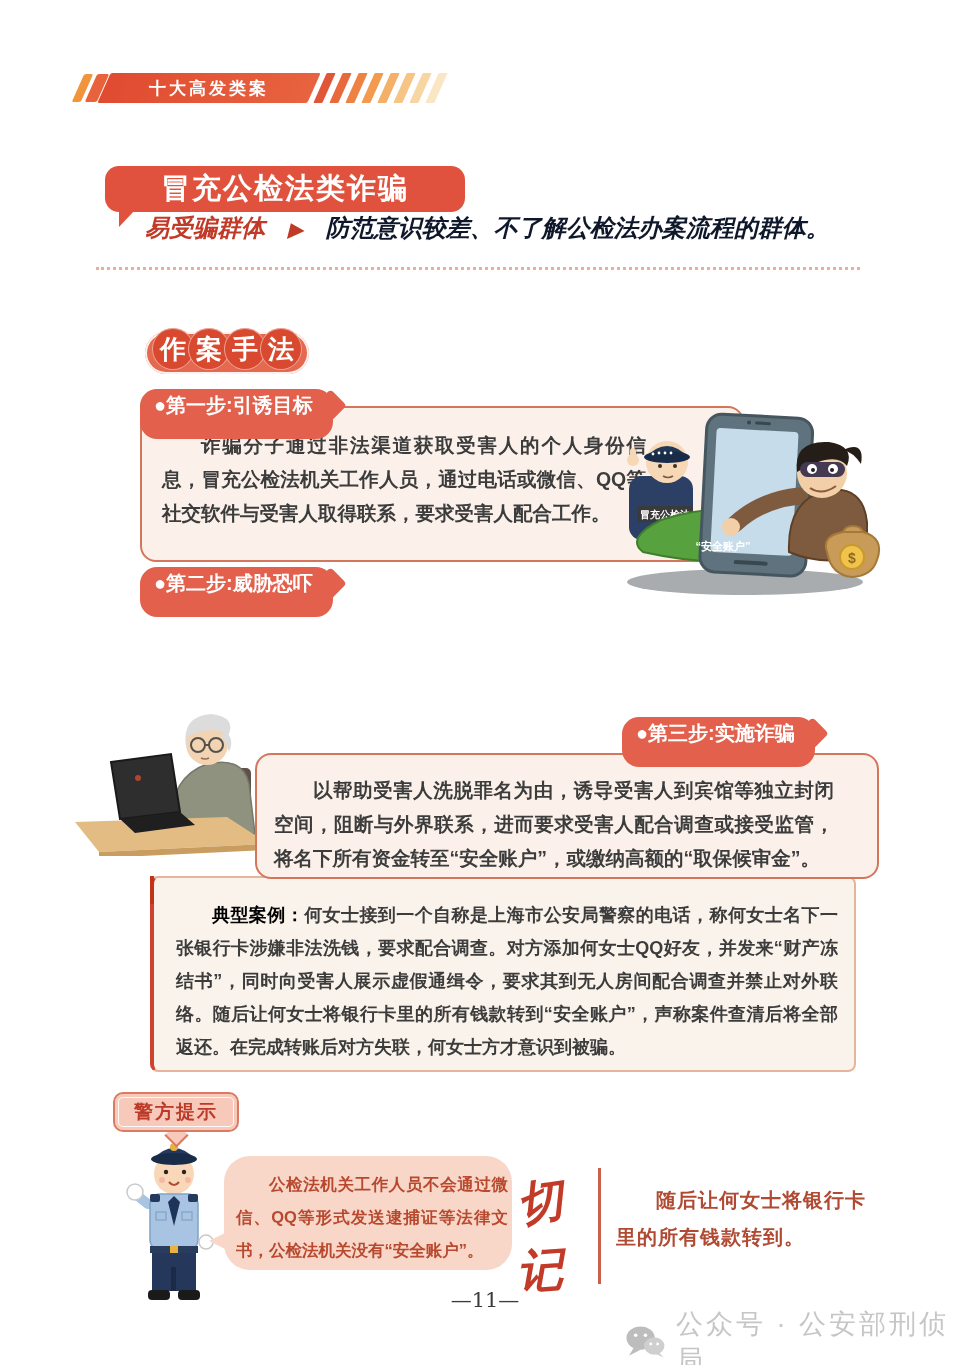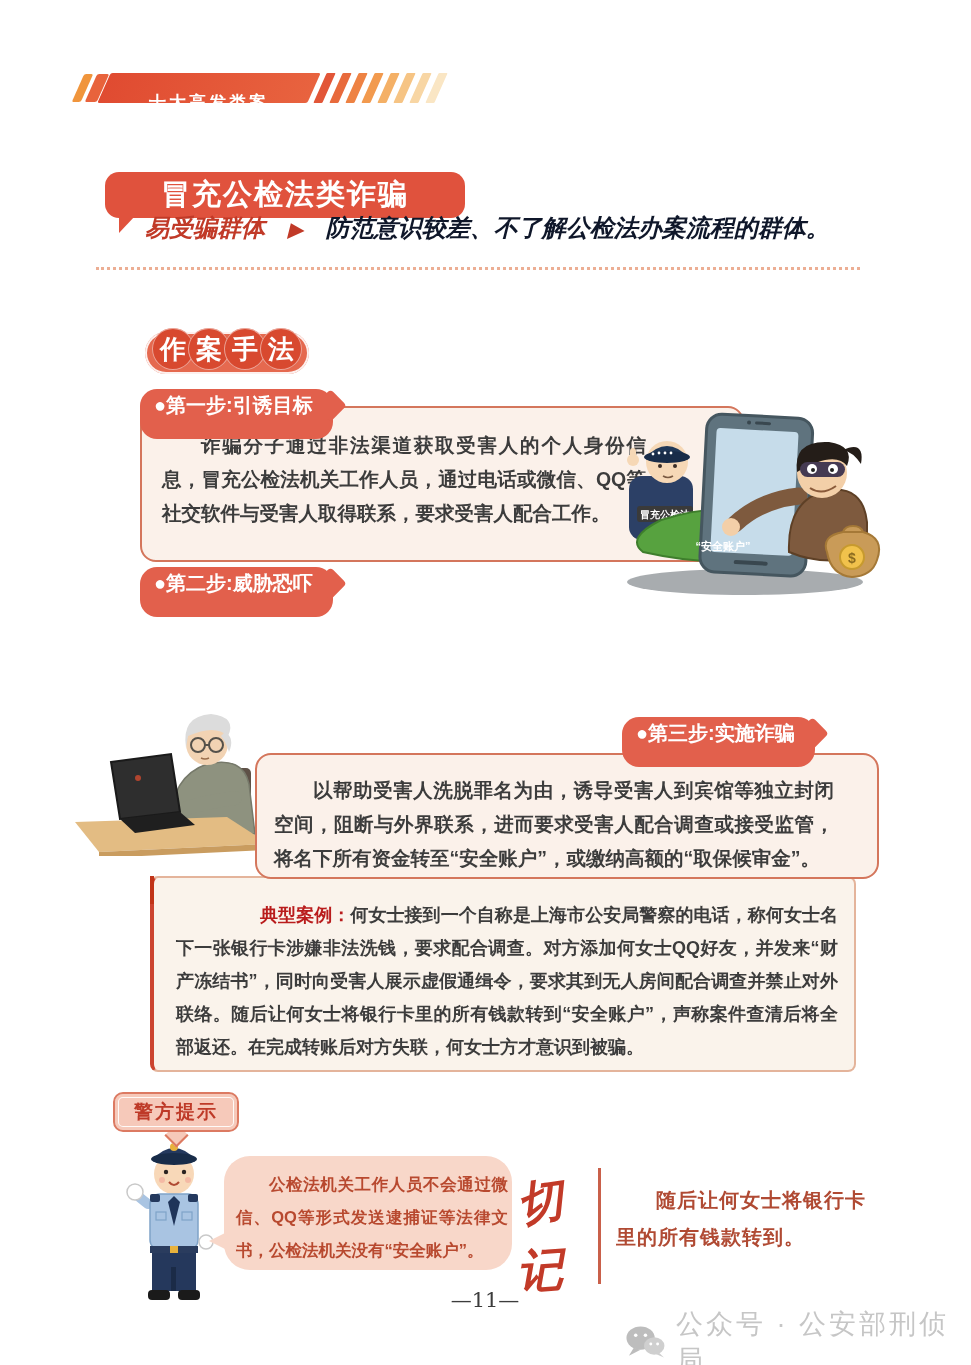--- a/index.html
+++ b/index.html
@@ -4,27 +4,27 @@
 <style>
   html,body{margin:0;padding:0;background:#ffffff;}
   .page{position:relative;width:971px;height:1365px;background:#ffffff;overflow:hidden;
         font-family:"Liberation Sans",sans-serif;}
   .abs{position:absolute;}
 
   
   .hdr-slash{position:absolute;top:74px;height:28px;transform:skewX(-24deg);border-radius:2px;}
   .hdr-bar{position:absolute;left:104px;top:73px;width:210px;height:30px;
            background:linear-gradient(90deg,#E04B31,#E8633F);transform:skewX(-24deg);border-radius:2px;}
-  .hdr-text{position:absolute;left:104px;top:91px;width:210px;text-align:center;
+  .hdr-text{position:absolute;left:104px;top:77px;width:210px;text-align:center;
             color:#fff;font-weight:bold;font-size:17px;letter-spacing:3px;}
   .hdr-stripes{position:absolute;left:320px;top:73px;height:30px;display:flex;gap:7px;}
   .hdr-stripes i{display:block;width:9px;height:30px;transform:skewX(-24deg);border-radius:1px;}
 
   
-  .title-bubble{position:absolute;left:105px;top:172px;width:360px;height:46px;background:#E0523D;
+  .title-bubble{position:absolute;left:105px;top:166px;width:360px;height:46px;background:#E0523D;
                 border-radius:14px;color:#fff;font-weight:bold;font-size:29px;letter-spacing:2px;
                 display:flex;align-items:center;justify-content:center;}
   .title-tail{position:absolute;left:14px;bottom:-15px;width:0;height:0;
               border-top:17px solid #E0523D;border-right:16px solid transparent;}
 
   
   .audience{position:absolute;left:145px;top:212px;display:flex;align-items:center;gap:23px;
             font-size:24px;font-weight:800;font-style:italic;}
   .aud-label{color:#C13A28;}
   .aud-arrow{color:#C13A28;font-size:19px;margin-top:2px;}
@@ -49,21 +49,21 @@
   .step-box{position:absolute;background:#FBF1EA;border:2px solid #D4765C;border-radius:16px;z-index:1;}
   .step-box p{margin:0;color:#3C3C3C;font-weight:600;font-size:19.5px;line-height:34px;
         text-indent:2em;text-align:justify;}
 
   
   .case-box{position:absolute;left:150px;top:876px;width:706px;height:196px;background:#FAF3EB;
             border:2px solid #E4B49B;border-left:4px solid #CC4430;border-radius:8px;box-sizing:border-box;}
   .case-box::before{content:"";position:absolute;left:-4px;top:-2px;width:4px;height:28px;background:#C13418;}
   .case-text{margin:0;padding:21px 0 0 22px;width:684px;box-sizing:border-box;
              color:#3C3C3C;font-weight:600;font-size:18px;line-height:33px;text-indent:2em;text-align:justify;}
-  .case-label{color:#b91c1c;font-weight:bold;margin-left:48px;}
+  .case-label{color:#000000;font-weight:bold;}
 
   
   .tip-badge{position:absolute;left:113px;top:1092px;width:126px;height:40px;background:#F6C9BA;
              border:2px solid #DC7A62;border-radius:10px;box-sizing:border-box;
              display:flex;align-items:center;justify-content:center;
              color:#BE3A28;font-weight:bold;font-size:19px;letter-spacing:2px;
              box-shadow:inset 0 0 0 3px #F6C9BA,inset 0 0 0 4px rgba(255,255,255,.9);z-index:2;}
   .tip-tail{position:absolute;left:168px;top:1127px;width:15px;height:15px;background:#F6C9BA;
             border-right:2px solid #DC7A62;border-bottom:2px solid #DC7A62;transform:rotate(45deg);z-index:1;}
   .tip-bubble{position:absolute;left:224px;top:1156px;width:288px;height:114px;background:#F8D7C9;

